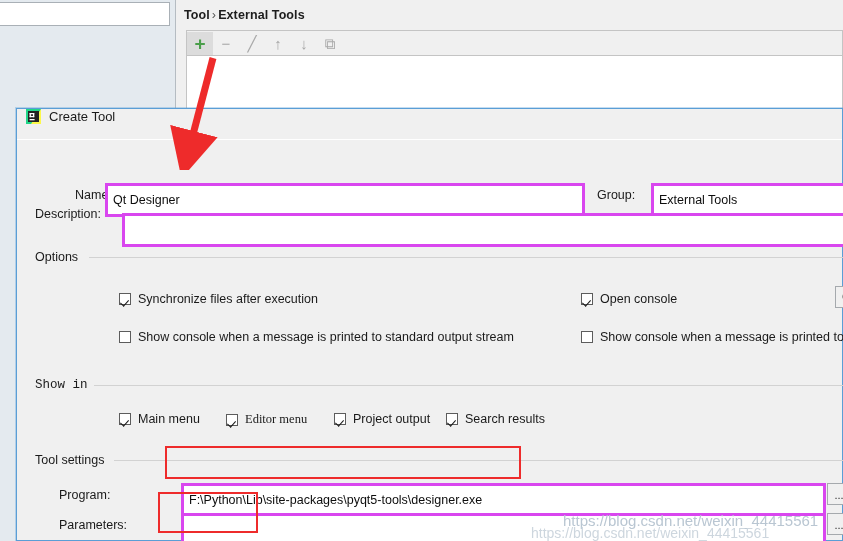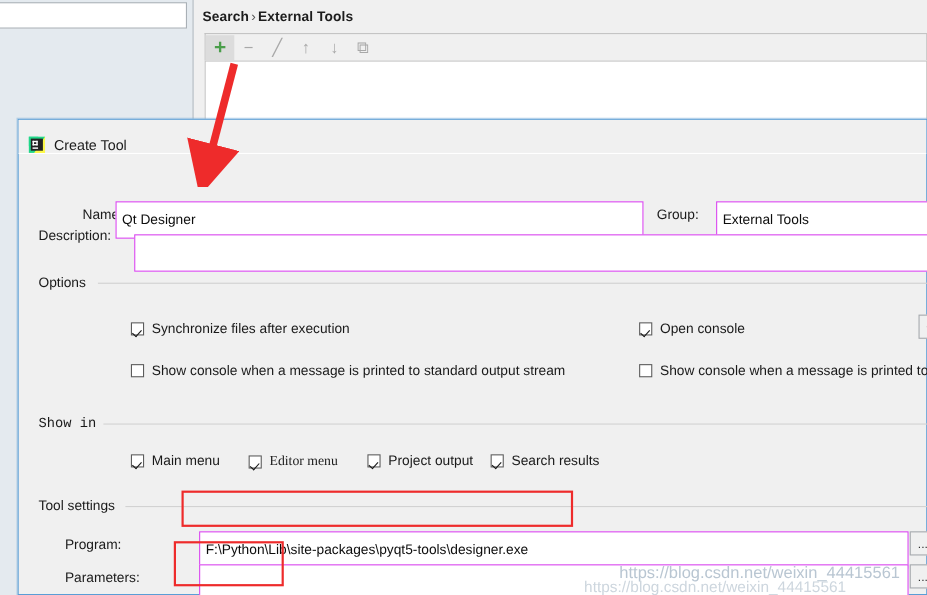--- a/index.html
+++ b/index.html
@@ -64,36 +64,36 @@
 
   
   .dialog {
     position:absolute; left:16px; top:108px; width:827px; height:433px;
     background:#f0f0f0;
     border:1px solid #5a9ed6;
     box-shadow: 0 0 0 1px rgba(90,158,214,.35);
   }
   .dlg-title {
     position:relative; height:31px; background:#f0f0f0;
-    display:flex; align-items:flex-end; padding-left:9px;
+    display:flex; align-items:flex-start; padding-left:9px;
     border-bottom:1px solid #ffffff;
   }
   .pycharm-icon {
     width:15px; height:15px; margin-right:8px; position:relative; flex:none;
   }
   .dlg-title-text { font-size:13px; color:#1a1a1a; }
 
   .dlg-body { position:relative; height:402px; }
 
   .row-label {
     position:absolute; font-size:12.5px; color:#1a1a1a; white-space:nowrap;
   }
   .txtfield {
     position:absolute; height:34px; background:#ffffff;
-    border:1px solid #d946ef;
+    border:3px solid #d946ef;
     font-size:12.5px; color:#0d0d0d;
     display:flex; align-items:center; padding-left:5px;
     white-space:nowrap; overflow:hidden;
   }
 
   .grp {
     position:absolute; font-size:12.5px; color:#1a1a1a;
     background:#f0f0f0; padding-right:6px; z-index:2;
   }
   .grp-line {
@@ -169,21 +169,21 @@
           <div class="side-item" style="top: 406px;">&amp;</div>
           <div class="side-item" style="top: 428px;">nol</div>
           <div class="side-item" style="top: 450px;">nol</div>
           <div class="side-item" style="top: 472px;">not</div>
           <div class="side-item" style="top: 494px;">ver</div>
         </div>
     </div>
 
     <div class="bg-right">
       <div class="breadcrumb">
-        <span>Search</span><span class="sep">›</span><span>External Tools</span>
+        <span>Tool</span><span class="sep">›</span><span>External Tools</span>
       </div>
 
       <div class="toolbar" id="ext-toolbar">
           <div class="tb-btn active">
             <span class="tb-glyph" style="color: rgb(74, 158, 74); font-size: 19px; font-weight: bold; line-height: 15px;">+</span>
           </div>
           <div class="tb-btn">
             <span class="tb-glyph" style="color: rgb(168, 168, 168); font-size: 15px; font-weight: normal; line-height: 15px;">−</span>
           </div>
           <div class="tb-btn">

